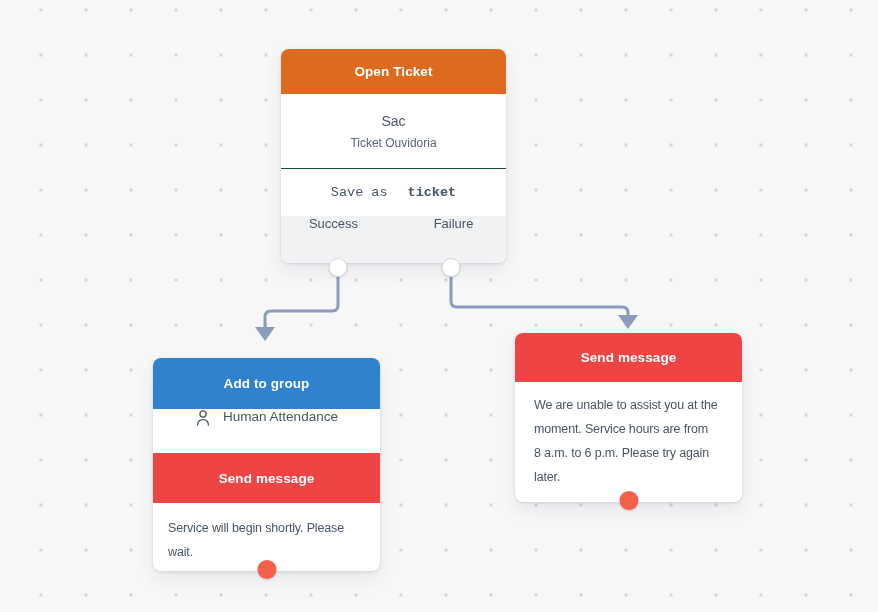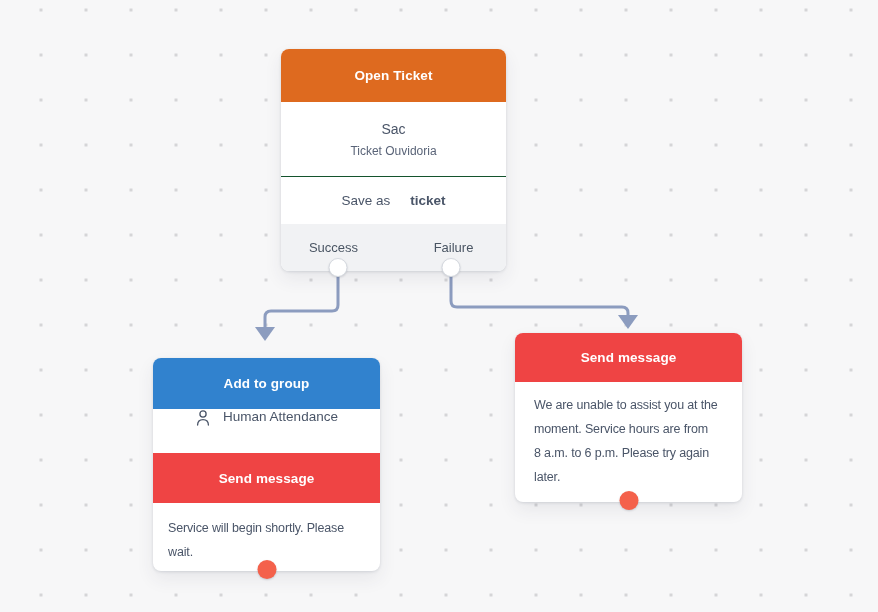--- a/index.html
+++ b/index.html
@@ -24,21 +24,21 @@
     pointer-events: none;
   }
   .node {
     position: absolute;
     background: #FFFFFF;
     border-radius: 8px;
     box-shadow: 0 1px 3px rgba(45,55,75,.14), 0 8px 18px rgba(45,55,75,.08);
     color: #4A5568;
   }
   .node-header {
-    height: 53px;
+    height: 45px;
     display: flex;
     align-items: center;
     justify-content: center;
     color: #FFFFFF;
     font-weight: bold;
     font-size: 13.5px;
     letter-spacing: .1px;
   }
   .node-header.top { border-radius: 8px 8px 0 0; }
   .hdr-orange { background: #DE6A1F; }
@@ -57,28 +57,29 @@
     border-bottom: 1px solid #14532d;
   }
   .ot-title { font-size: 14px; }
   .ot-subtitle { font-size: 12px; color: #5A6478; }
   .ot-action {
     height: 47px;
     display: flex;
     align-items: center;
     justify-content: center;
     font-size: 13.5px;
+    font-family: Liberation Mono, monospace;
   }
   .ot-action b { margin-left: 20px; }
   .node-footer {
     height: 47px;
     background: #F1F2F4;
     border-radius: 0 0 8px 8px;
     display: flex;
-    align-items: center;
+    align-items: flex-start;
     gap: 15px;
   }
   .out-label {
     width: 50%;
     text-align: center;
     font-size: 13px;
     color: #4A5563;
   }
   .port {
     position: absolute;

